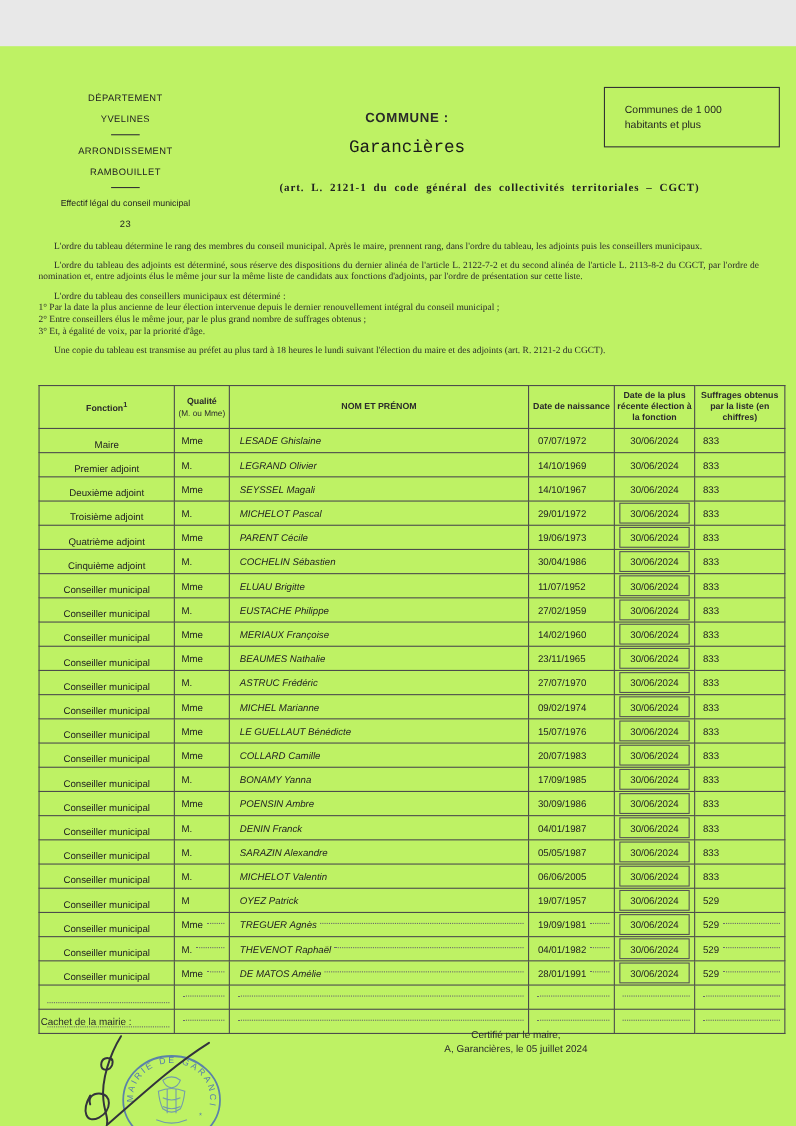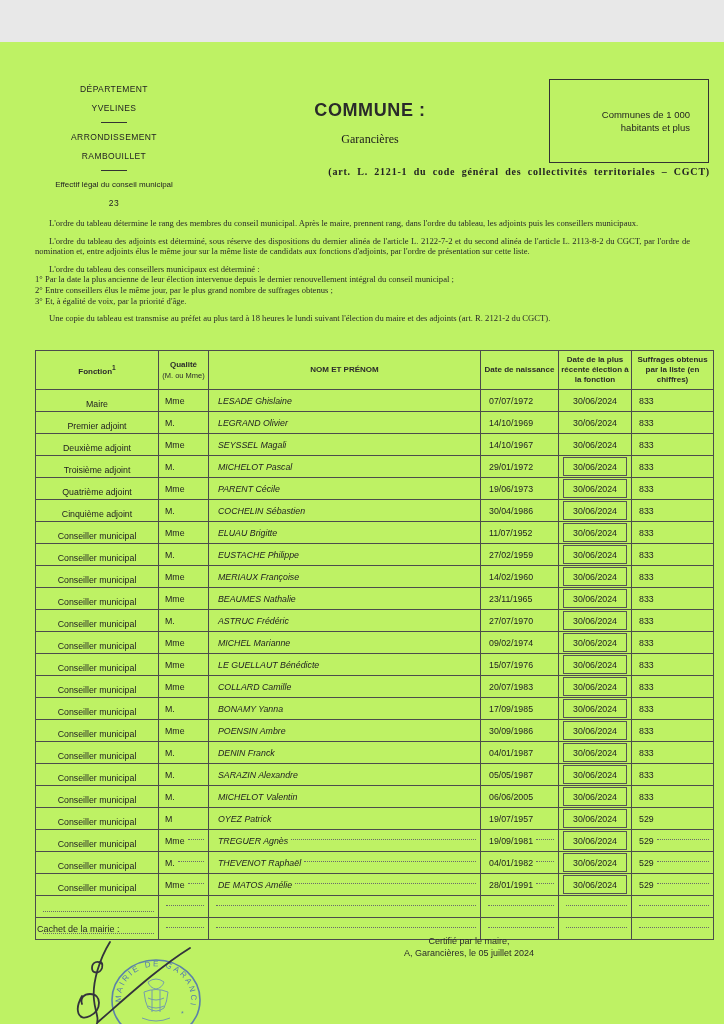--- a/index.html
+++ b/index.html
@@ -6,31 +6,31 @@
   .page{position:relative;width:724px;height:1024px;background:#bef264;
         font-family:"Liberation Sans",sans-serif;color:#1f1f1f;overflow:hidden;margin-top:42px;}
 
   
   .head-left{position:absolute;top:42px;left:48px;width:132px;text-align:center;
              font-size:8.5px;letter-spacing:.4px;color:#222;}
   .head-left .hl{margin:0 0 9px 0;}
   .head-left .rule{width:26px;border-top:1px solid #333;margin:0 auto 9px auto;}
   .head-left .effectif{font-size:8px;letter-spacing:0;margin-bottom:9px;}
   .head-center{position:absolute;top:58px;left:238px;width:264px;text-align:center;}
-  .commune-label{font-size:18px;font-weight:bold;letter-spacing:.6px;color:#2a2a2a;}
-  .commune-name{font-family:Liberation Serif, serif;font-size:12px;margin-top:11px;color:#1a1a1a;}
-  .pop-box{position:absolute;top:37px;left:549px;width:160px;height:84px;border:1px solid #333;
-           display:flex;align-items:center;justify-content:center;text-align:right;
+  .commune-label{font-size:12px;font-weight:bold;letter-spacing:.6px;color:#2a2a2a;}
+  .commune-name{font-family:Liberation Mono, monospace;font-size:16px;margin-top:11px;color:#1a1a1a;}
+  .pop-box{position:absolute;top:37px;left:549px;width:160px;height:55px;border:1px solid #333;
+           display:flex;align-items:center;justify-content:center;text-align:left;
            font-size:9.5px;line-height:13px;padding:2px 18px;box-sizing:border-box;}
 
   
   .title-wrap{position:absolute;top:118px;left:180px;width:530px;text-align:center;}
   .doc-title{font-size:22px;font-weight:bold;letter-spacing:1.8px;color:#161616;}
   .doc-subtitle{font-family:"Liberation Serif",serif;font-size:10px;font-weight:bold;
-                letter-spacing:.8px;word-spacing:3px;margin-top:6px;color:#222;text-align:right;}
+                letter-spacing:.8px;word-spacing:3px;margin-top:6px;color:#222;}
 
   
   .paras{position:absolute;top:176px;left:35px;width:655px;
          font-family:"Liberation Serif",serif;font-size:8.6px;line-height:10.6px;
          color:#2a2a2a;text-align:justify;}
   .paras p{margin:0 0 7px 0;text-indent:14px;white-space:pre-line;}
 
   
   table.council{position:absolute;top:308px;left:35px;border-collapse:collapse;
                 table-layout:fixed;width:678px;font-size:8.8px;color:#222;}

